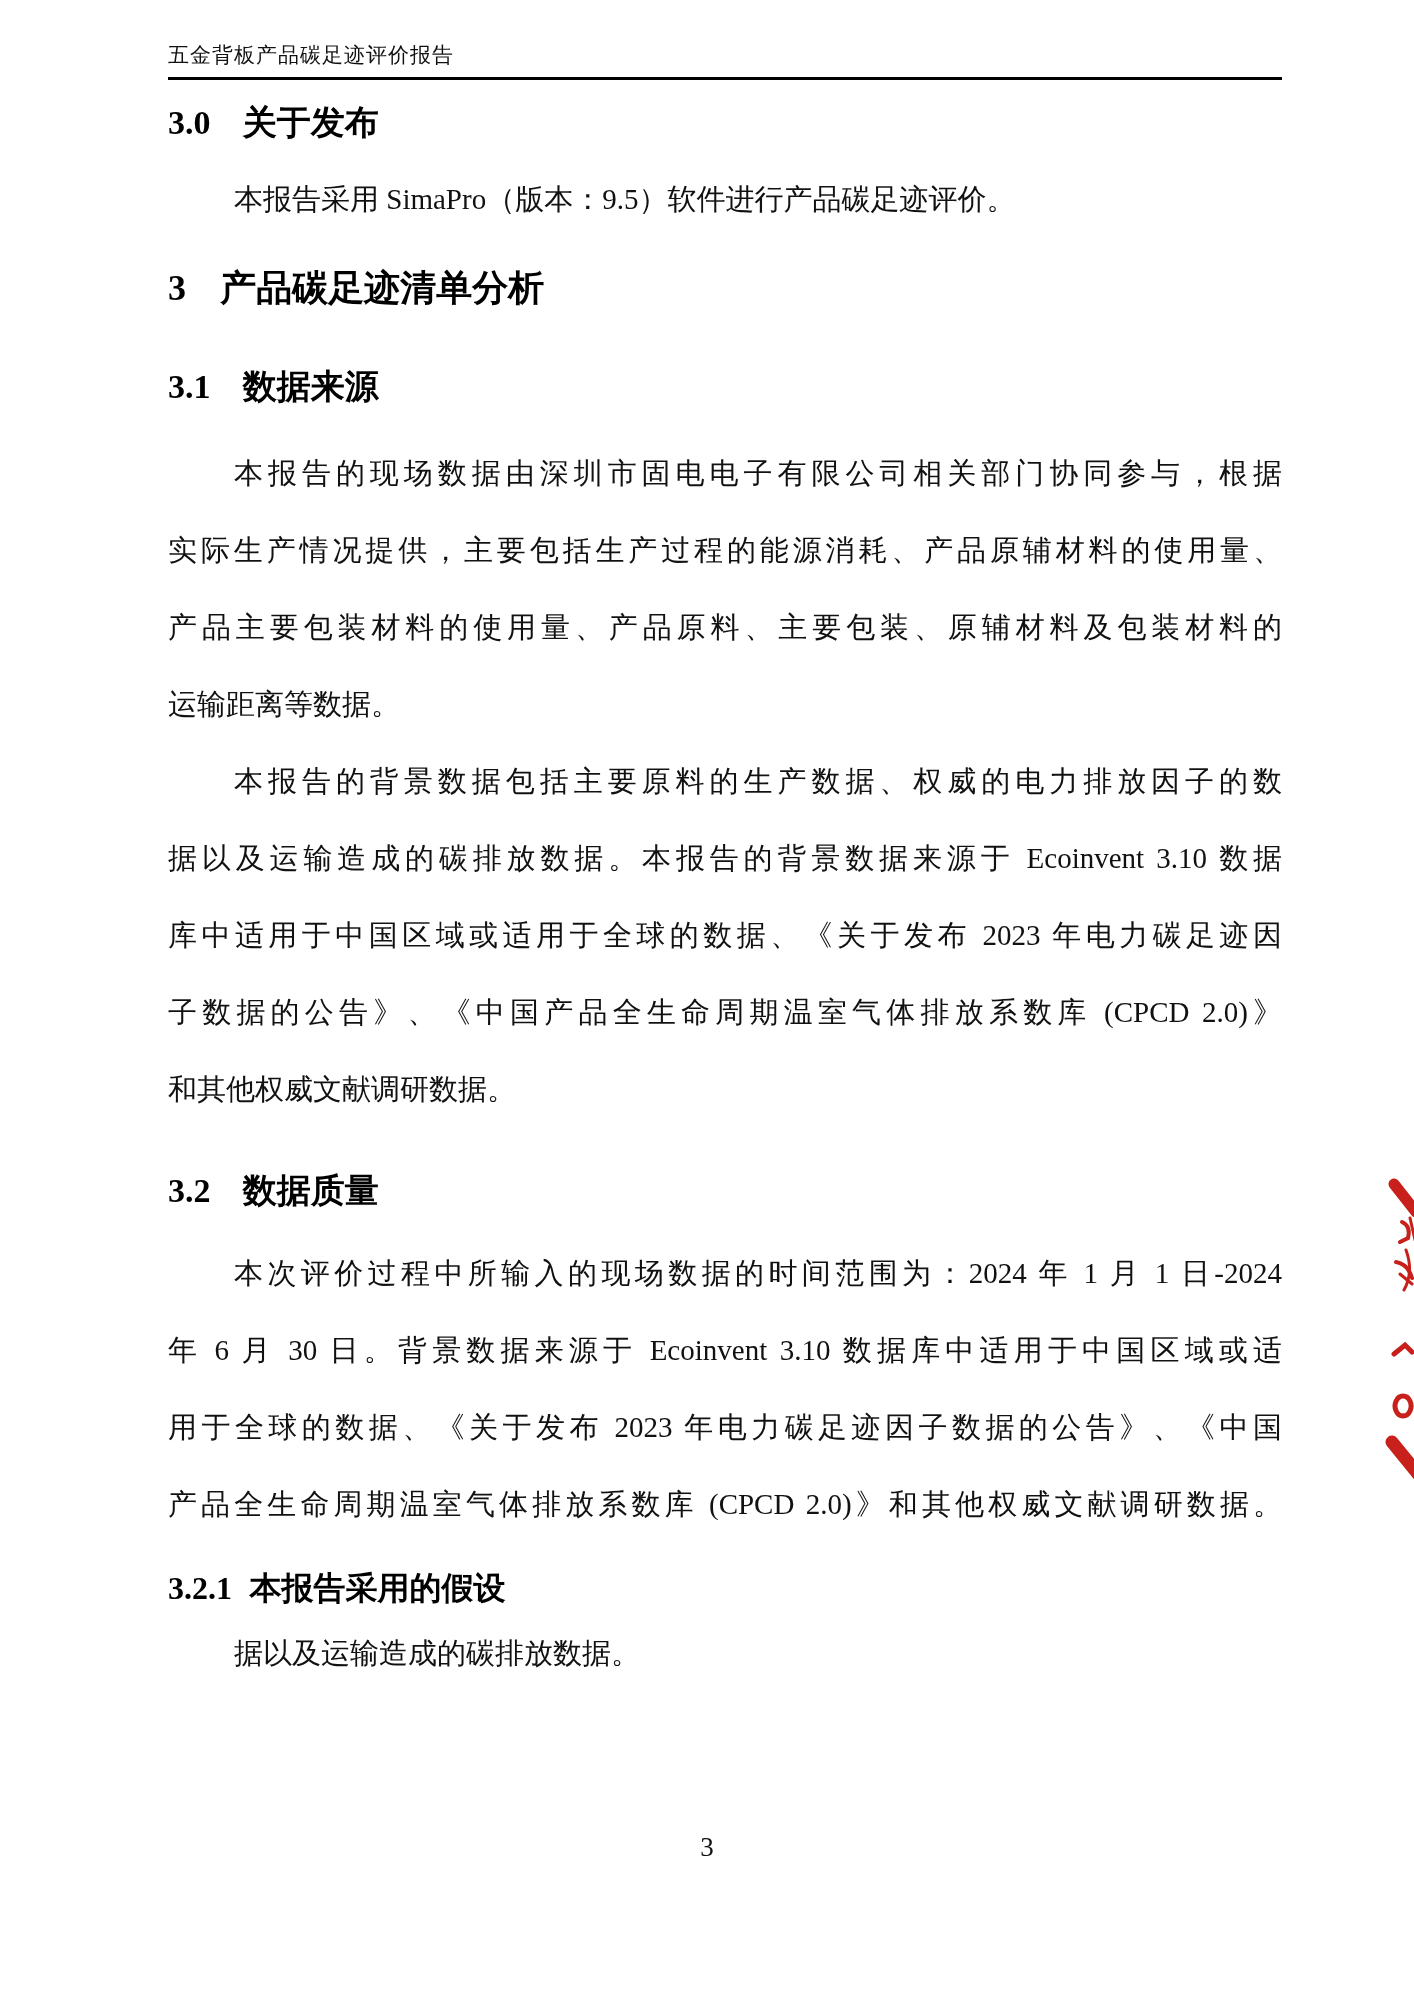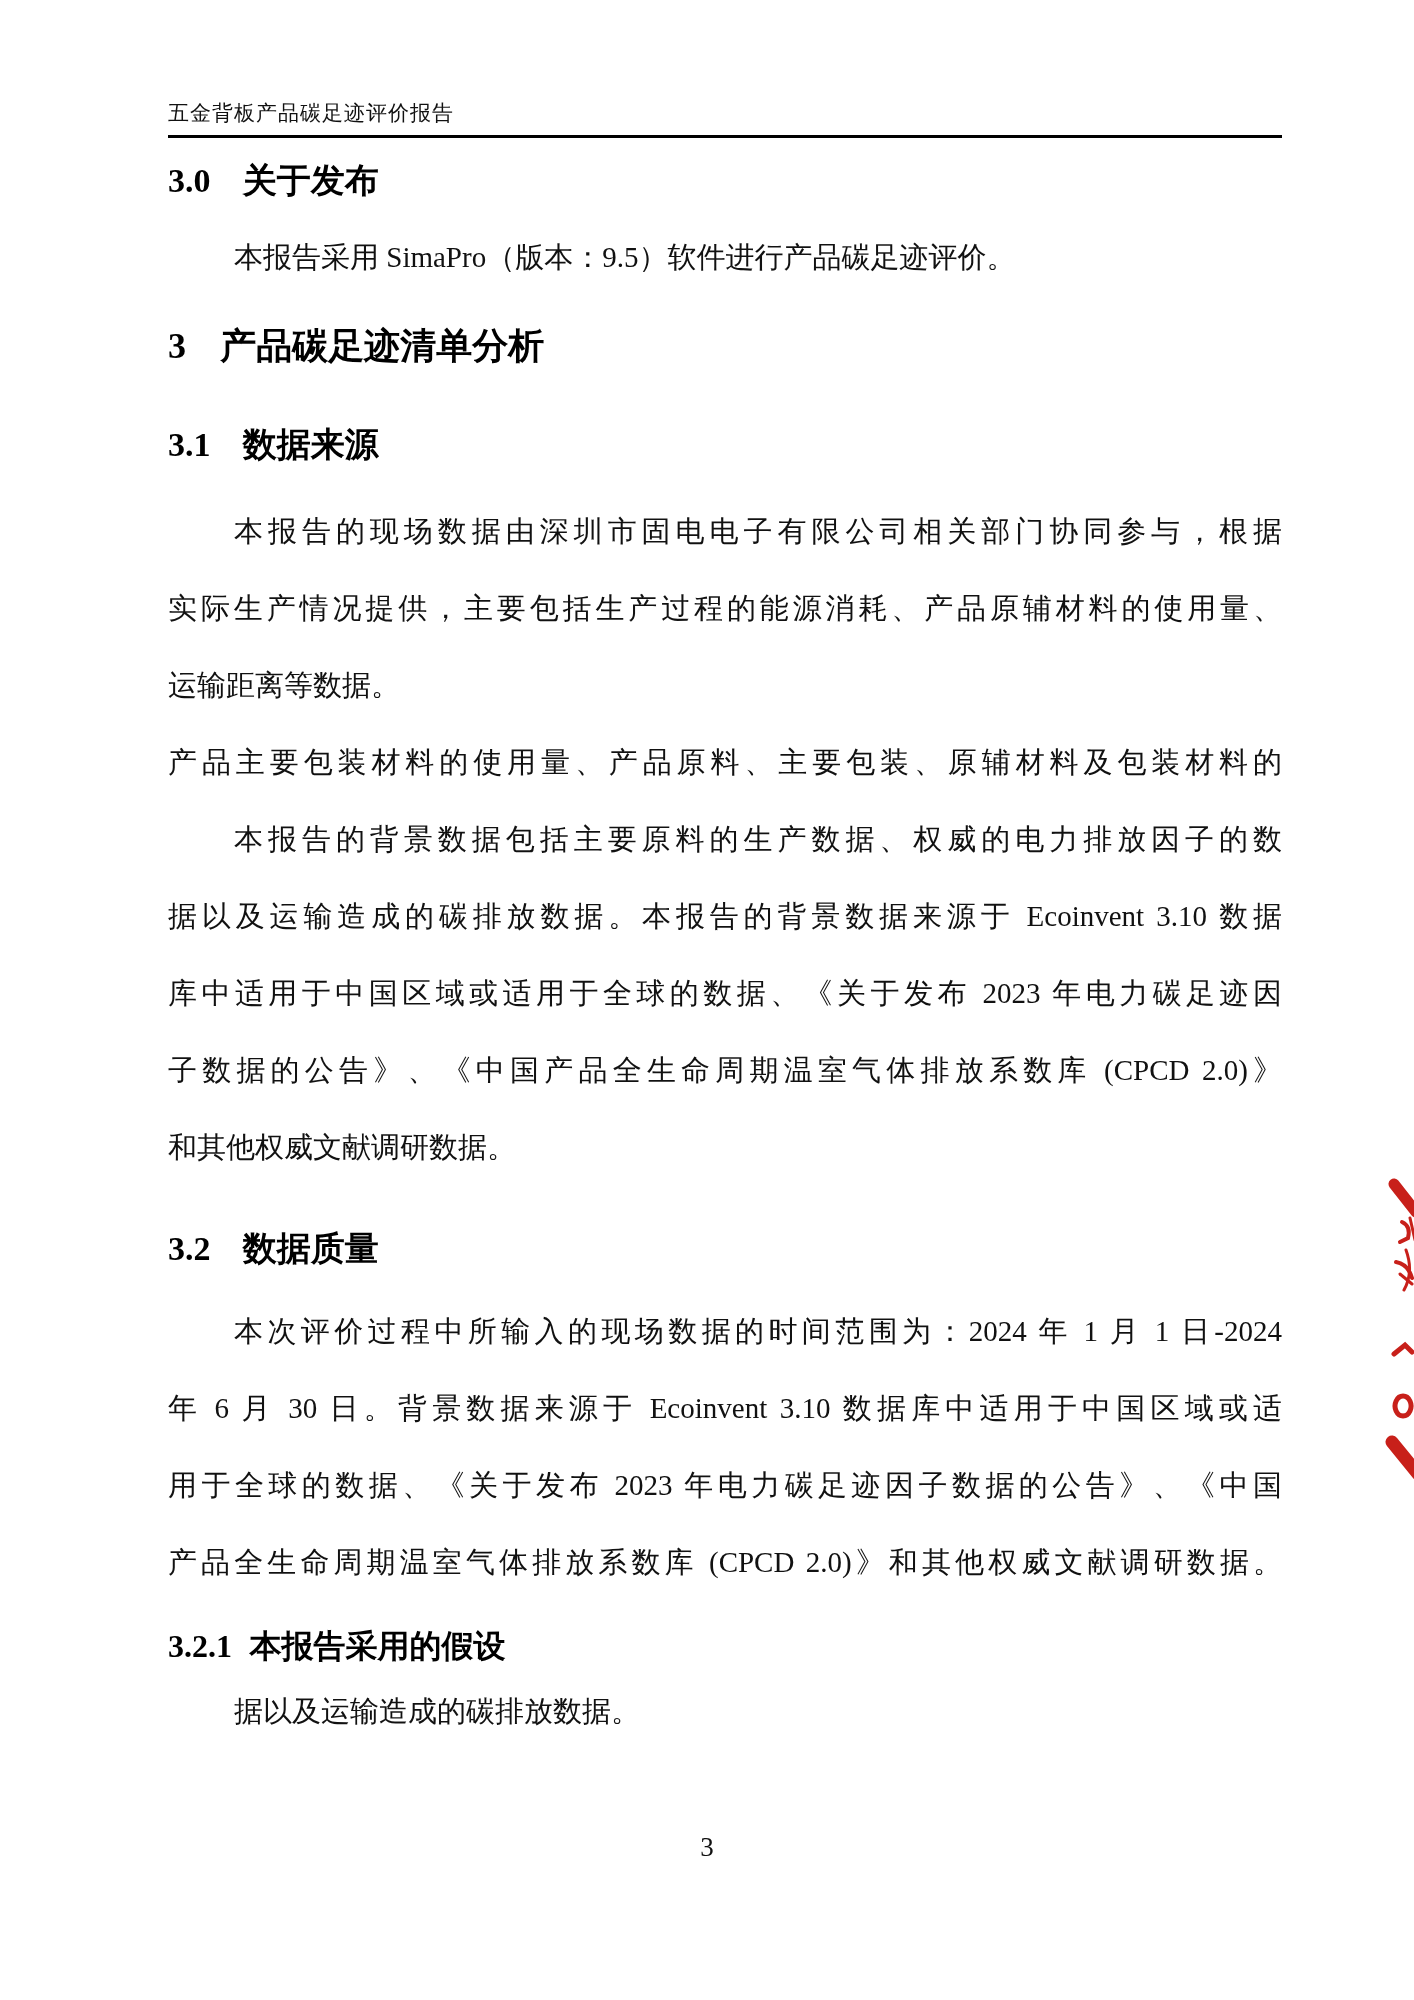--- a/index.html
+++ b/index.html
@@ -11,21 +11,21 @@
     color:#111;
     font-family:"Liberation Serif","DejaVu Serif",serif;
   }
   .content{
     position:absolute;
     left:168px;
     width:1114px;
     top:0;
   }
   .doc-header{
-    padding-top:100px;
+    padding-top:42px;
     border-bottom:3px solid #000;
     padding-bottom:9px;
   }
   .doc-header-title{
     font-size:21px;
     line-height:26px;
     letter-spacing:1px;
     color:#111;
     font-family:"Liberation Serif","DejaVu Serif",serif;
   }
@@ -103,22 +103,22 @@
       <span class="hnum">3</span><span class="htxt">产品碳足迹清单分析</span>
     </div>
 
     <div class="h2 mt-h2-31">
       <span class="hnum">3.1</span><span class="htxt">数据来源</span>
     </div>
 
     <div class="para mt-p-src">
       <div class="ln indent full">本报告的现场数据由深圳市固电电子有限公司相关部门协同参与，根据</div>
       <div class="ln full">实际生产情况提供，主要包括生产过程的能源消耗、产品原辅材料的使用量、</div>
+      <div class="ln full">产品主要包装材料的使用量、产品原料、主要包装、原辅材料及包装材料的</div>
       <div class="ln">运输距离等数据。</div>
-      <div class="ln full">产品主要包装材料的使用量、产品原料、主要包装、原辅材料及包装材料的</div>
     </div>
 
     <div class="para">
       <div class="ln indent full">本报告的背景数据包括主要原料的生产数据、权威的电力排放因子的数</div>
       <div class="ln full">据以及运输造成的碳排放数据。本报告的背景数据来源于 Ecoinvent 3.10 数据</div>
       <div class="ln full">库中适用于中国区域或适用于全球的数据、《关于发布 2023 年电力碳足迹因</div>
       <div class="ln full">子数据的公告》、《中国产品全生命周期温室气体排放系数库 (CPCD 2.0)》</div>
       <div class="ln">和其他权威文献调研数据。</div>
     </div>
 

